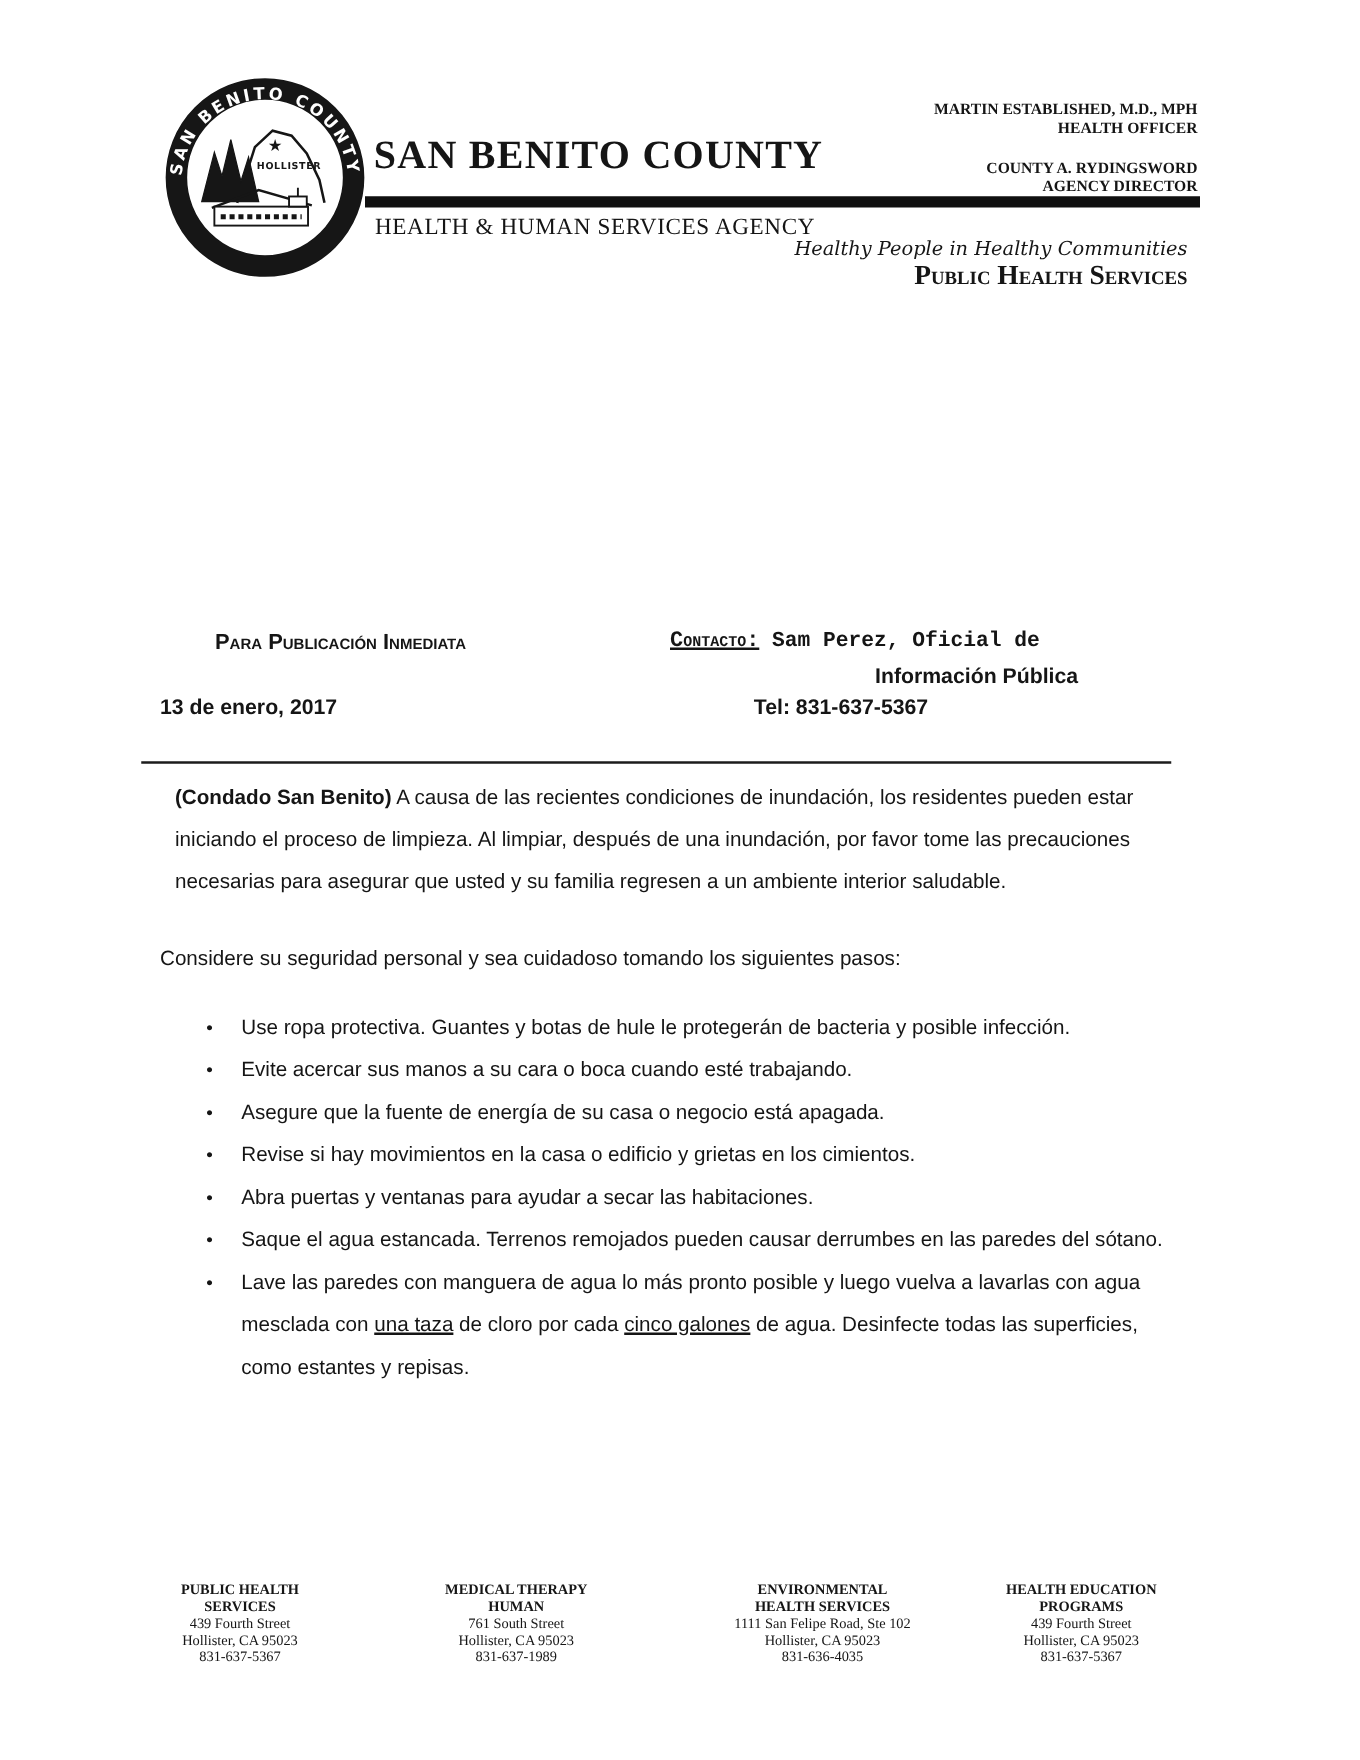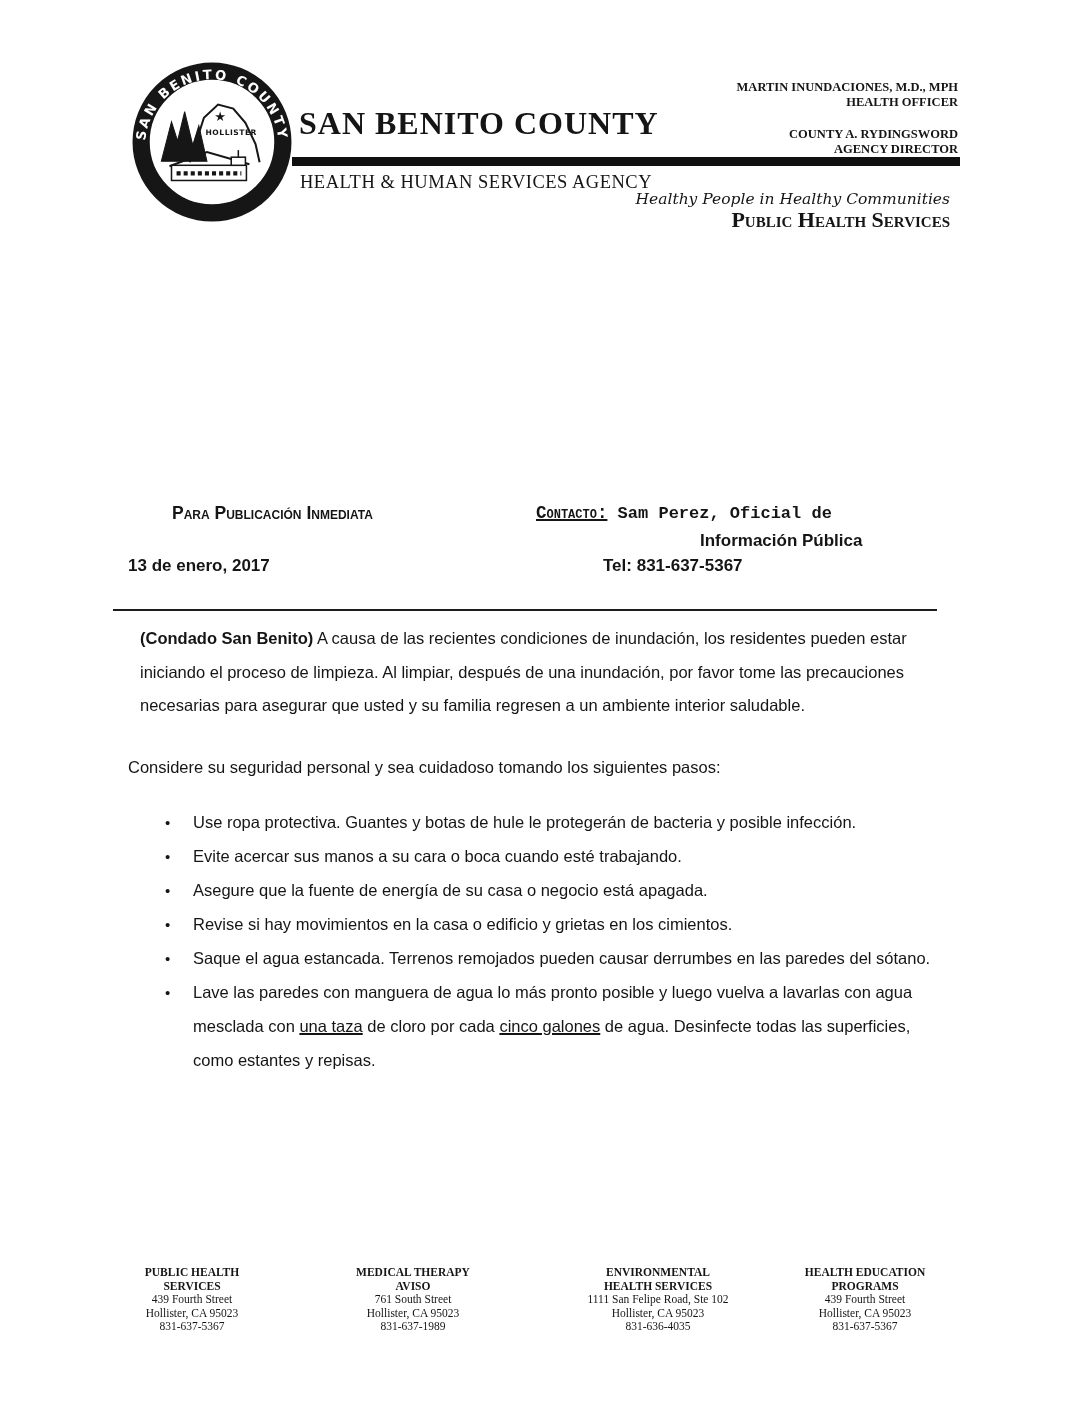--- a/index.html
+++ b/index.html
@@ -96,21 +96,21 @@
       <text x="99" y="73" font-family="DejaVu Sans, sans-serif" font-size="7.5" font-weight="bold" fill="#161616" text-anchor="middle" letter-spacing="0.5">HOLLISTER</text>
     </svg>
   </div>
 
   <div class="agency-title">SAN BENITO COUNTY</div>
   <div class="hdr-rule"></div>
   <div class="agency-sub">HEALTH &amp; HUMAN SERVICES AGENCY</div>
 
   <div class="officials">
     <div class="official-1">
-      <div>MARTIN INUNDACIONES, M.D., MPH</div>
+      <div>MARTIN ESTABLISHED, M.D., MPH</div>
       <div>HEALTH OFFICER</div>
     </div>
     <div class="official-2">
       <div>COUNTY A. RYDINGSWORD</div>
       <div>AGENCY DIRECTOR</div>
     </div>
   </div>
 
   <div class="dept">Public Health Services</div>
   <div class="tagline">Healthy People in Healthy Communities</div>
@@ -125,35 +125,36 @@
   <div class="thin-rule"></div>
 
   <div class="body-text">
     <p><span class="p-lead">(Condado San Benito)</span><span> A causa de las recientes condiciones de inundación, los residentes pueden estar iniciando el proceso de limpieza.  Al limpiar, después de una inundación, por favor tome las precauciones necesarias para asegurar que usted y su familia regresen a un ambiente interior saludable.</span></p>
     <p class="intro2">Considere su seguridad personal y sea cuidadoso tomando los siguientes pasos:</p>
     <ul>
       <li>Use ropa protectiva. Guantes y botas de hule le protegerán de bacteria y posible infección.</li>
       <li>Evite acercar sus manos a su cara o boca cuando esté trabajando.</li>
       <li>Asegure que  la fuente de energía de su casa o negocio está apagada.</li>
       <li>Revise si hay movimientos en la casa o edificio y grietas en los cimientos.</li>
+      <li>Abra puertas y ventanas para ayudar a secar las habitaciones.</li>
       <li>Saque el agua estancada.  Terrenos remojados pueden causar derrumbes en las paredes del sótano.</li>
       <li><span>Lave las paredes con manguera de agua lo más pronto posible y luego vuelva a lavarlas con agua mesclada con </span><span class="u">una taza</span><span> de cloro por cada </span><span class="u">cinco galones</span><span> de agua.  Desinfecte todas las superficies, como estantes y repisas.</span></li>
     </ul>
   </div>
 
   <div class="f-col f-col-1">
     <div class="f-name">PUBLIC HEALTH</div>
     <div class="f-name">SERVICES</div>
     <div>439 Fourth Street</div>
     <div>Hollister, CA  95023</div>
     <div>831-637-5367</div>
   </div>
   <div class="f-col f-col-2">
     <div class="f-name">MEDICAL THERAPY</div>
-    <div class="f-name">AVISO</div>
+    <div class="f-name">HUMAN</div>
     <div>761 South Street</div>
     <div>Hollister, CA  95023</div>
     <div>831-637-1989</div>
   </div>
   <div class="f-col f-col-3">
     <div class="f-name">ENVIRONMENTAL</div>
     <div class="f-name">HEALTH SERVICES</div>
     <div>1111 San Felipe Road, Ste 102</div>
     <div>Hollister, CA  95023</div>
     <div>831-636-4035</div>

